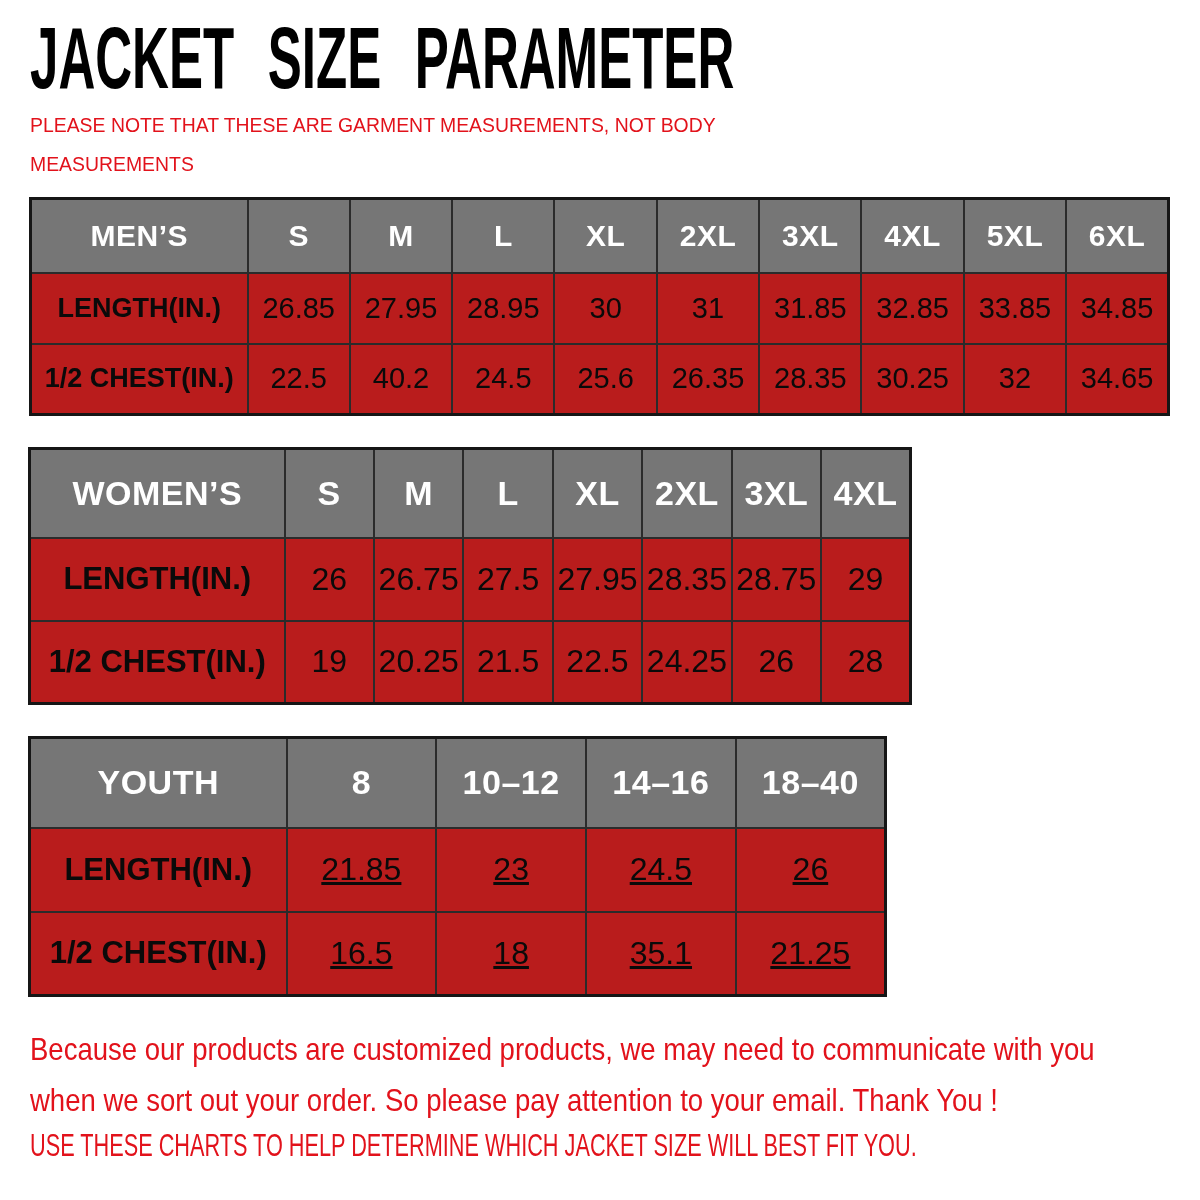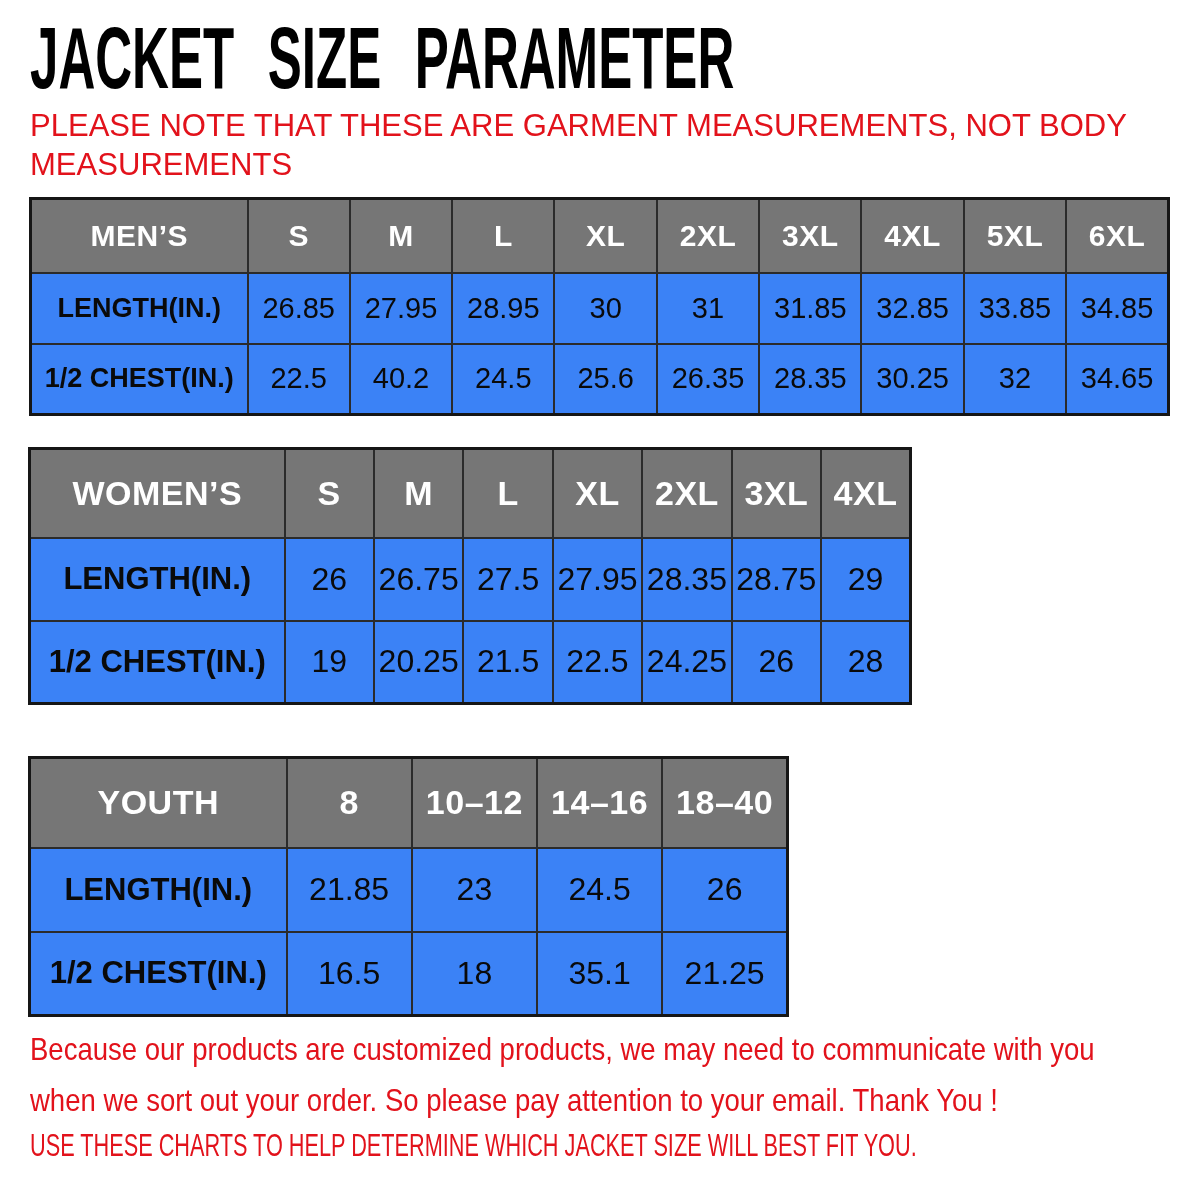--- a/index.html
+++ b/index.html
@@ -10,25 +10,25 @@
 
   
   #page-title{
     left:30px;top:14px;
     font-size:88px;line-height:88px;font-weight:700;color:#000;
     white-space:nowrap;letter-spacing:0px;word-spacing:0.38em;
     transform:scaleX(0.58);transform-origin:left top;
   }
 
   
-  #garment-note{left:30px;top:106px;color:#e2121b;font-size:32px;line-height:39px;font-weight:400;}
+  #garment-note{left:30px;top:106px;color:#e2121b;font-size:20px;line-height:39px;font-weight:400;}
   #garment-note .note-line{white-space:nowrap;transform:scaleX(0.97);transform-origin:left top;}
 
   
-  table.size-table{border-collapse:collapse;table-layout:fixed;background:#3b82f6;
+  table.size-table{border-collapse:collapse;table-layout:fixed;background:#b91c1c;
                    border:3px solid #161616;}
   table.size-table th,table.size-table td{
     border:2px solid #2b2b2b;text-align:center;vertical-align:middle;padding:0;
     overflow:hidden;
   }
   table.size-table th{background:#767676;color:#ffffff;font-weight:700;letter-spacing:0.5px;}
   td.row-label{font-weight:600;color:#0a0a0a;}
   td.value-cell{font-weight:400;color:#0a0a0a;}
 
   
@@ -41,26 +41,26 @@
 
   
   .tbl-womens{width:884px;}
   .tbl-womens thead tr{height:89px;}
   .tbl-womens tbody tr{height:83px;}
   .tbl-womens th{font-size:34px;}
   .tbl-womens td.row-label{font-size:31px;}
   .tbl-womens td.value-cell{font-size:32px;}
 
   
-  .tbl-youth{width:761px;margin-top:20px;}
+  .tbl-youth{width:859px;}
   .tbl-youth thead tr{height:90px;}
   .tbl-youth tbody tr{height:84px;}
   .tbl-youth th{font-size:34px;}
   .tbl-youth td.row-label{font-size:31px;}
-  .tbl-youth td.value-cell{font-size:32px;}
+  .tbl-youth td.value-cell{font-size:32px;text-decoration:underline;}
 
   #mens-table-wrap{left:29px;top:197px;}
   #womens-table-wrap{left:28px;top:447px;}
   #youth-table-wrap{left:28px;top:736px;}
 
   
   #footer-note{left:30px;top:1024px;color:#e2121b;font-size:32px;line-height:51px;font-weight:400;}
   #footer-note .foot-line{white-space:nowrap;transform:scaleX(0.86);transform-origin:left top;}
   #footer-advice{left:30px;top:1126px;color:#e2121b;font-size:31px;line-height:40px;font-weight:400;}
   #footer-advice .foot-line{white-space:nowrap;transform:scaleX(0.70);transform-origin:left top;}

